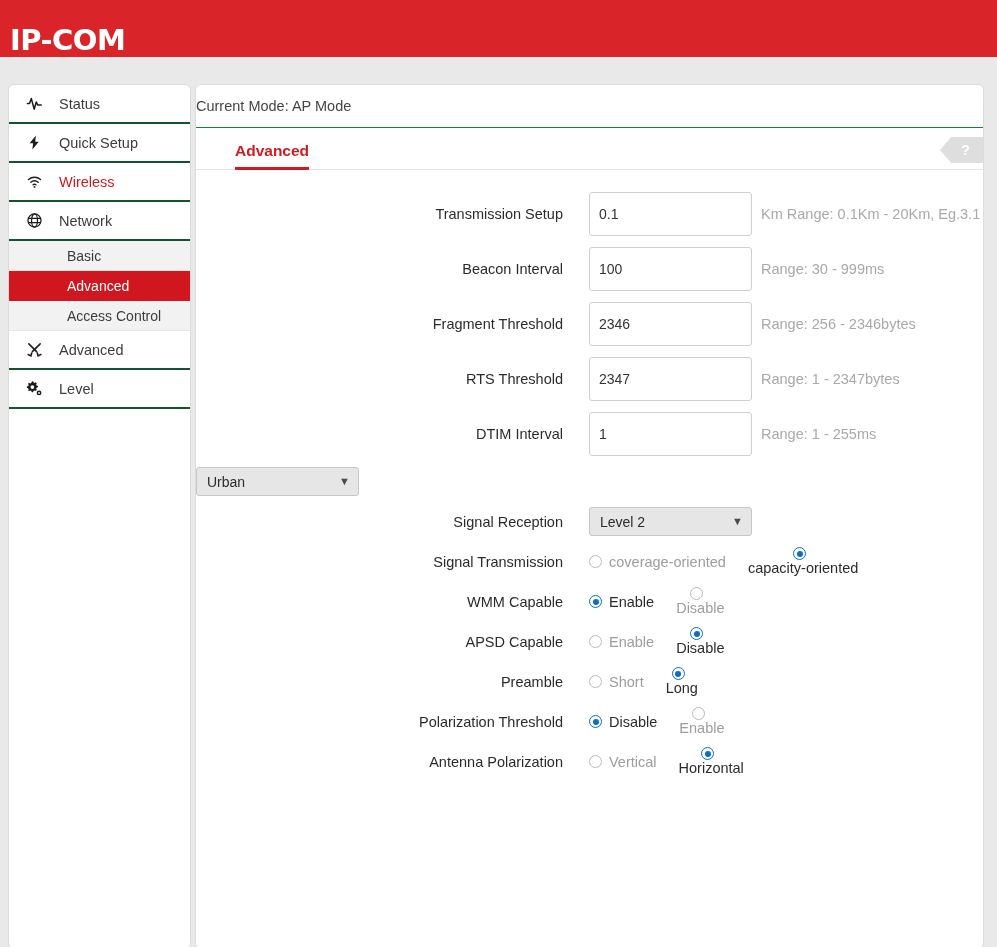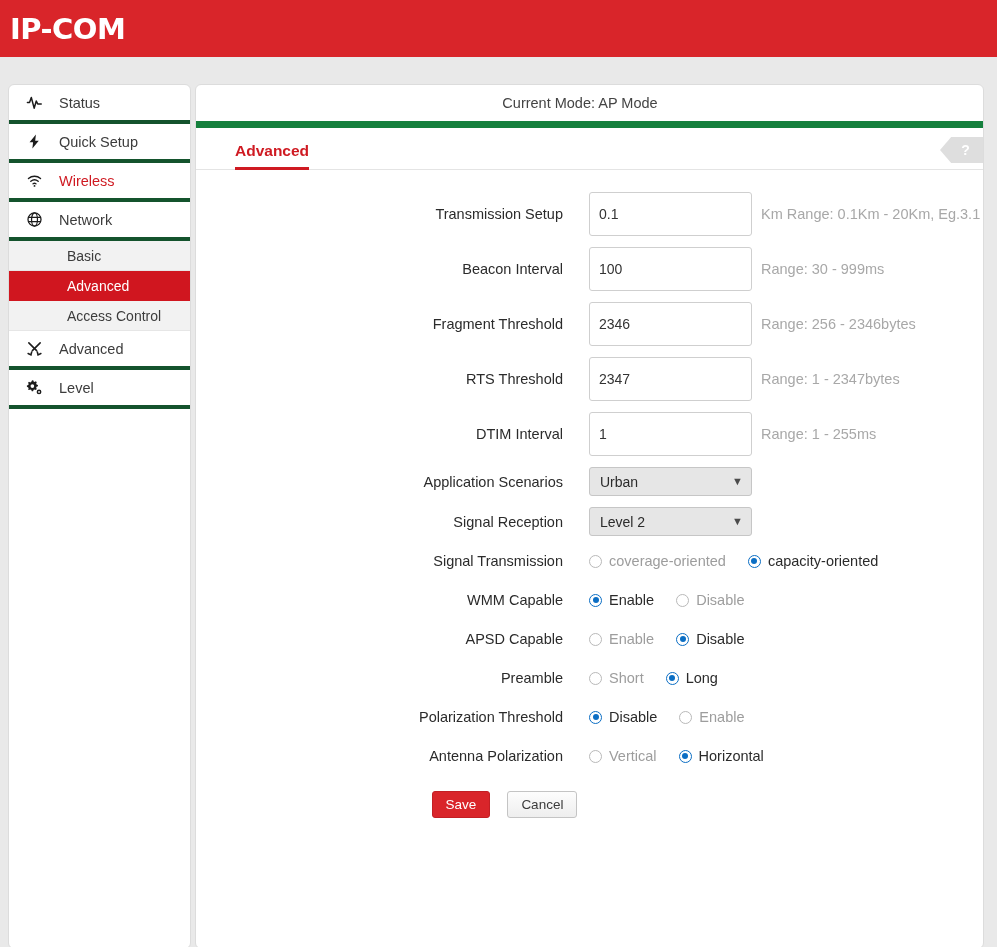--- a/index.html
+++ b/index.html
@@ -9,21 +9,21 @@
     background: #e9e9e9;
     font-family: "Liberation Sans", sans-serif;
     -webkit-font-smoothing: antialiased;
   }
 
   
   .header {
     height: 57px;
     background: #d9252a;
     display: flex;
-    align-items: center;
+    align-items: flex-end;
     padding-left: 10px;
     position: relative;
   }
   .logo {
     color: #ffffff;
     font-size: 29px;
     font-weight: bold;
     letter-spacing: -0.5px;
     font-family: "DejaVu Sans", sans-serif;
   }
@@ -44,21 +44,21 @@
     border-radius: 6px;
     overflow: hidden;
     flex: none;
     min-height: 865px;
   }
   .nav-item {
     display: flex;
     align-items: center;
     height: 39px;
     padding-left: 17px;
-    border-bottom: 4px solid #14532d;
+    border-bottom: 2px solid #14532d;
     cursor: pointer;
     color: #3c3c3c;
     font-size: 14.5px;
   }
   .nav-item .ico {
     width: 26px;
     display: flex;
     align-items: center;
     flex: none;
     color: #1c1c1c;
@@ -89,23 +89,23 @@
     background: #ffffff;
     border: 1px solid #dcdcdc;
     border-radius: 6px;
     min-height: 865px;
     position: relative;
   }
   .mode-bar {
     height: 43px;
     display: flex;
     align-items: center;
-    justify-content: center;
+    justify-content: flex-start;
     padding-right: 19px;
-    border-bottom: 7px solid #15803d;
+    border-bottom: 1px solid #15803d;
     color: #444;
     font-size: 14.5px;
   }
   .tabrow {
     padding: 14px 0 0 39px;
     position: relative;
   }
   .tab-title {
     display: inline-block;
     color: #cf1a22;
@@ -195,21 +195,21 @@
   }
 
   
   .radio-wrap {
     display: flex;
     align-items: center;
     cursor: pointer;
     margin-right: 14px;
     white-space: nowrap;
   }
-  .radio-wrap + .radio-wrap { margin-left: 8px; }
+  .radio-wrap + .radio-wrap { margin-left: 8px; flex-direction: column; }
   .rd {
     width: 13px; height: 13px;
     border-radius: 50%;
     border: 1.6px solid #b9b9b9;
     background: #fff;
     flex: none;
     position: relative;
     margin-right: 7px;
   }
   .rd.on { border-color: #0b6ec4; }
@@ -362,21 +362,20 @@
           <div class="lab">RTS Threshold</div>
           <input class="txt" type="text" value="2347" style="">
           <div class="hint">Range: 1 - 2347bytes</div>
         </div>
         <div class="row">
           <div class="lab">DTIM Interval</div>
           <input class="txt" type="text" value="1" style="">
           <div class="hint">Range: 1 - 255ms</div>
         </div>
         <div class="row">
-          <div class="lab">Application Scenarios</div>
           <div class="sel">
             <span>Urban</span>
             <span class="chev">▼</span>
           </div>
         </div>
         <div class="row">
           <div class="lab">Signal Reception</div>
           <div class="sel">
             <span>Level 2</span>
             <span class="chev">▼</span>
@@ -443,18 +442,14 @@
             <span class="rd"></span>
             <span class="rlabel">Vertical</span>
           </div>
           <div class="radio-wrap on">
             <span class="rd on"></span>
             <span class="rlabel">Horizontal</span>
           </div>
         </div>
       </div>
 
-    <div class="btns">
-      <div class="btn save">Save</div>
-      <div class="btn cancel">Cancel</div>
-    </div>
   </div>
 </div>
 
 </body></html>

